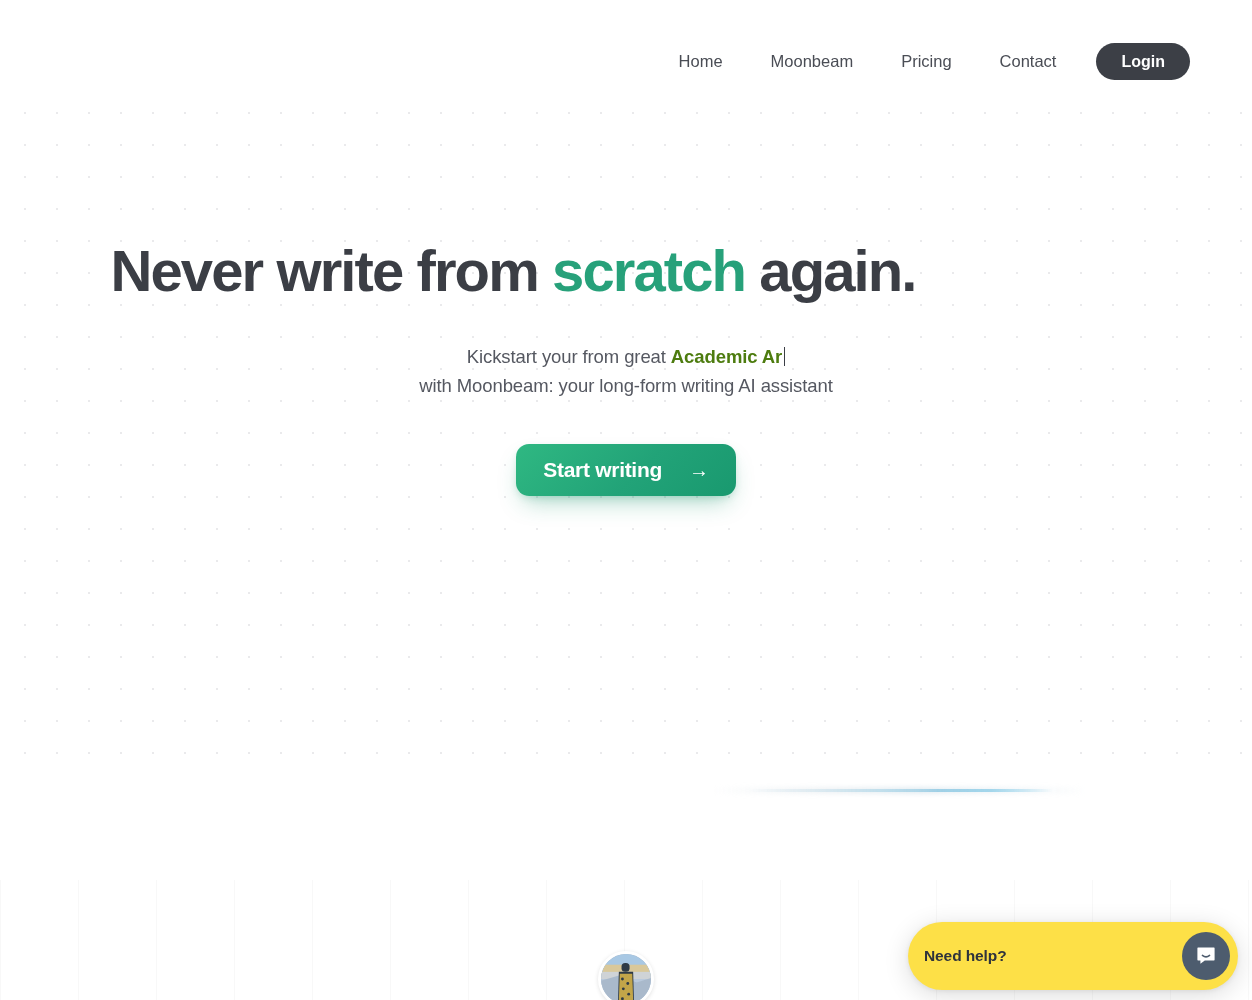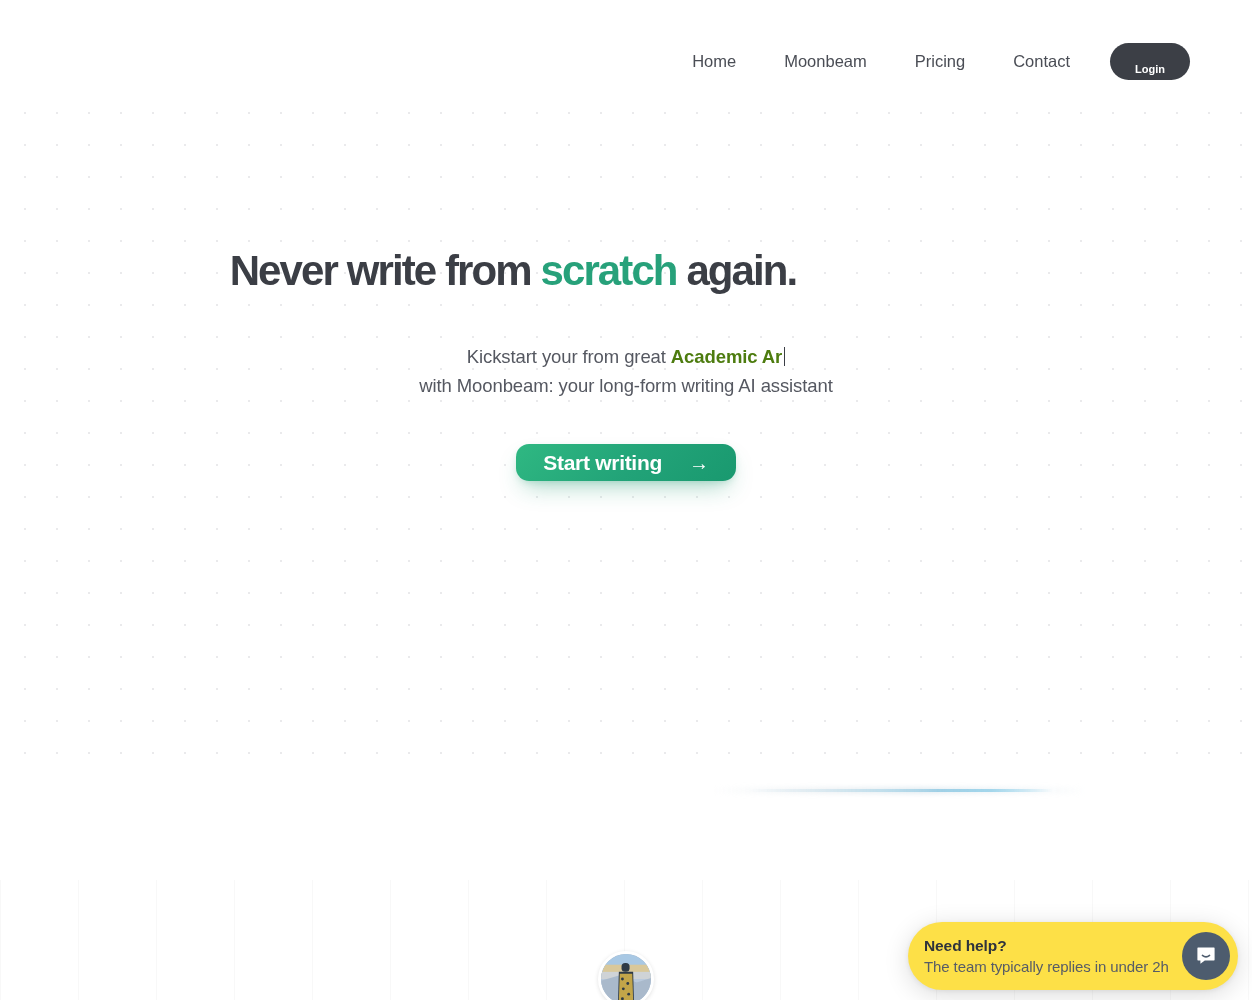--- a/index.html
+++ b/index.html
@@ -105,25 +105,25 @@
     margin-right: 48px;
     white-space: nowrap;
     cursor: pointer;
   }
   .nav-link:last-of-type { margin-right: 40px; }
 
   .login-button {
     background: #3c3f46;
     color: #ffffff;
     font-family: inherit;
-    font-size: 11px;
+    font-size: 16px;
     font-weight: 700;
     border: none;
     border-radius: 19px;
-    padding: 8px 25px;
+    padding: 0 25px;
     height: 37px;
     line-height: 37px;
     cursor: pointer;
     white-space: nowrap;
   }
 
   
   .hero {
     position: absolute;
     left: 0;
@@ -131,21 +131,21 @@
     width: 1252px;
     z-index: 2;
     text-align: center;
   }
 
   .hero-title {
     position: absolute;
     left: 0;
     top: 233px;
     width: 1026px;
-    font-size: 42px;
+    font-size: 58px;
     font-weight: 600;
     letter-spacing: -1.9px;
     line-height: 76px;
     color: #3b3e45;
     white-space: nowrap;
   }
 
   .hero-title .accent { color: #27a17a; }
 
   .hero-subtitle {
@@ -191,21 +191,21 @@
     gap: 27px;
     background: linear-gradient(135deg, #2fb882 0%, #22a378 55%, #19996f 100%);
     color: #ffffff;
     font-family: inherit;
     font-size: 21px;
     font-weight: 600;
     letter-spacing: -0.3px;
     border: none;
     border-radius: 13px;
     padding: 0 27px;
-    height: 37px;
+    height: 52px;
     cursor: pointer;
     box-shadow: 0 12px 24px -8px rgba(31,150,110,0.42),
                 0 3px 8px -3px rgba(31,150,110,0.30);
   }
 
   .cta-arrow {
     display: inline-block;
     font-size: 20px;
     line-height: 1;
     font-weight: 400;
@@ -371,21 +371,20 @@
       <circle cx="25" cy="39" r="1.6" fill="#2e3a46"></circle>
       <circle cx="31" cy="45" r="1.6" fill="#2e3a46"></circle>
       <circle cx="24" cy="50" r="1.6" fill="#2e3a46"></circle>
     </g>
   </svg>
 </div>
 
 <div class="chat-launcher">
   <div class="chat-text">
     <div class="chat-title">Need help?</div>
-    <div class="chat-subtitle">The team typically replies in under 2h</div>
   </div>
   <button class="chat-bubble-btn">
     <span>
       <svg width="24" height="24" viewBox="0 0 24 24" xmlns="http://www.w3.org/2000/svg" aria-hidden="true">
         <path d="M4 4.6 h16 a0.6 0.6 0 0 1 0.6 0.6 v11.6 a0.6 0.6 0 0 1 -0.6 0.6 h-9.2 l-4.4 3.4 v-3.4 h-2.4 a0.6 0.6 0 0 1 -0.6 -0.6 v-11.6 a0.6 0.6 0 0 1 0.6 -0.6 z" fill="#ffffff"></path>
         <path d="M8.4 12.4 q3.6 3 7.2 0" fill="none" stroke="#4d5c6e" stroke-width="1.5" stroke-linecap="round"></path>
       </svg>
     </span>
   </button>
 </div>

